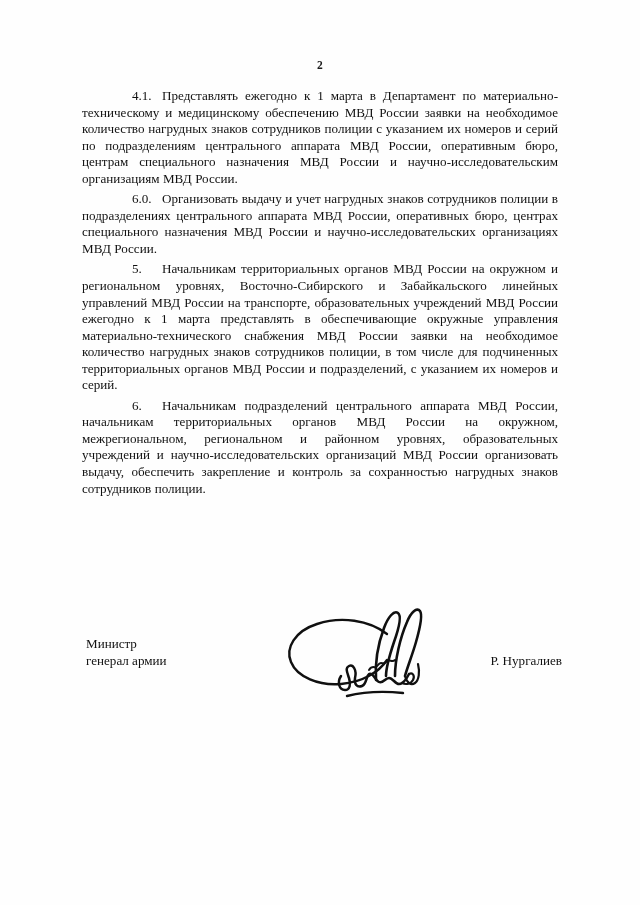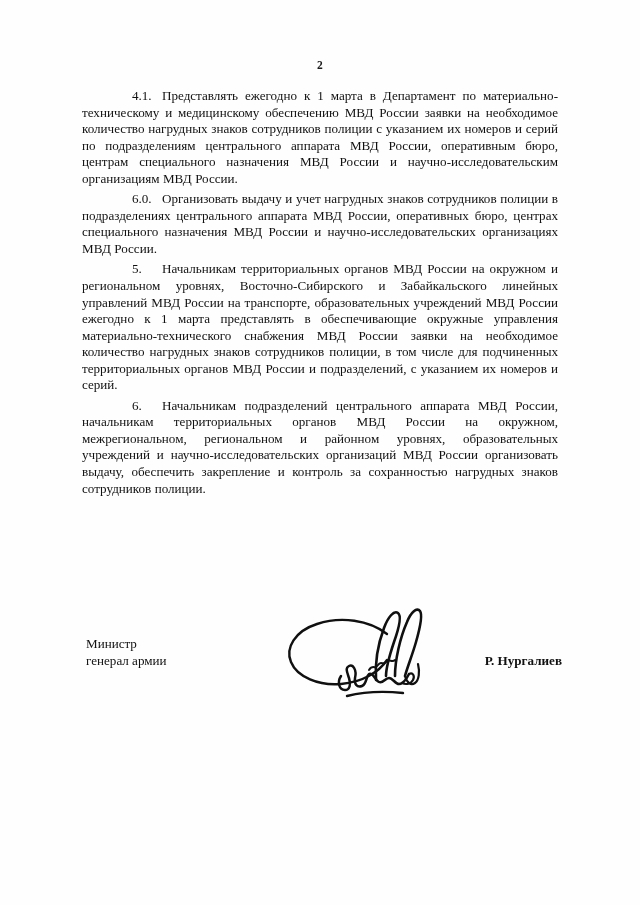--- a/index.html
+++ b/index.html
@@ -83,21 +83,20 @@
   }
 
   .sig-name {
     position: absolute;
     right: 0px;
     top: 25px;
     font-size: 13.1px;
     line-height: 16.8px;
     white-space: nowrap;
     color: #111111;
-    font-weight: bold;
   }
 
   .sig-mark {
     position: absolute;
     left: 205px;
     top: -24px;
     width: 160px;
     height: 100px;
   }
   .sig-mark svg {

